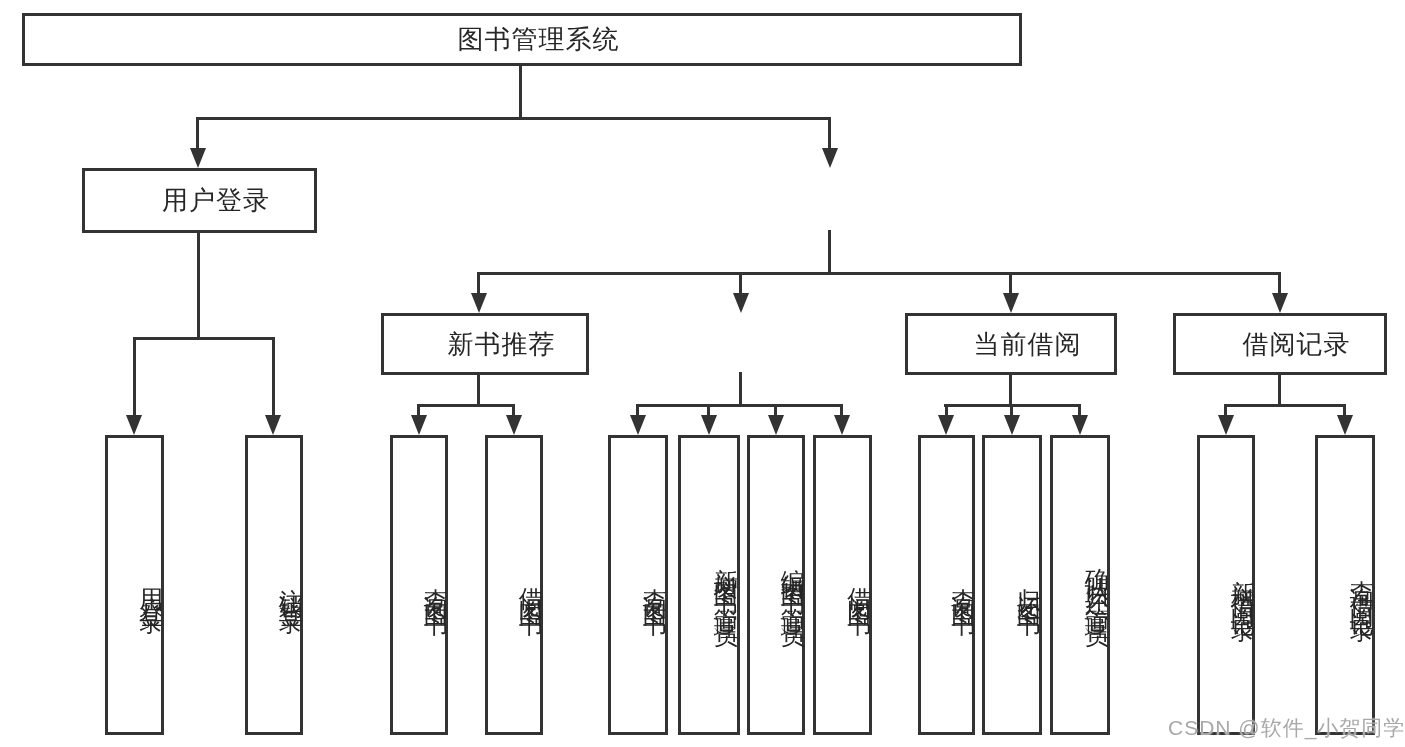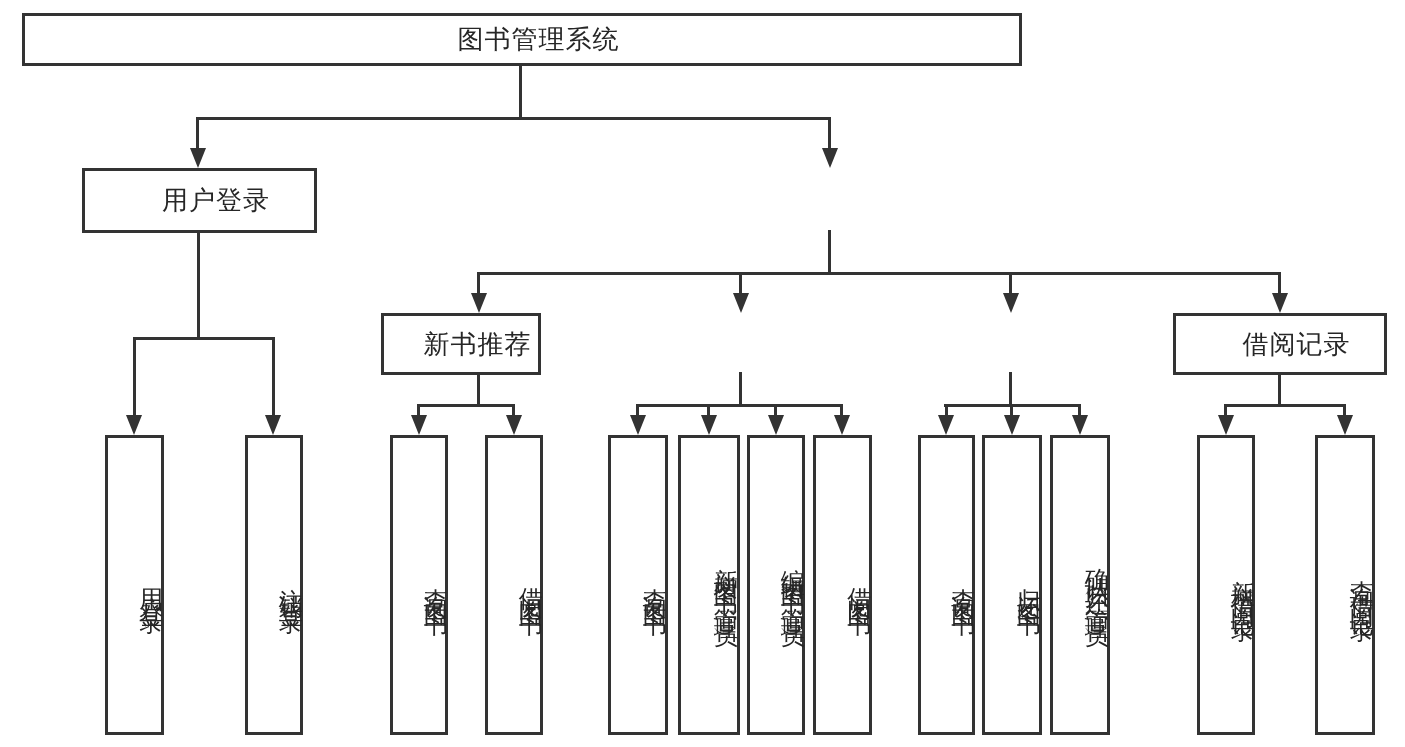--- a/index.html
+++ b/index.html
@@ -121,22 +121,25 @@
   <div class="arrow" style="left:1337px;top:415px"></div>
 
   <div class="node" style="left:22px;top:13px;width:1000px;height:53px">
     <span class="lbl">图书管理系统</span>
   </div>
 
   <div class="node" style="left:82px;top:168px;width:235px;height:65px">
     <span class="lbl">用户登录</span>
   </div>
 
-  <div class="node" style="left:381px;top:313px;width:160px;height:62px">
+  <div class="node" style="left:381px;top:313px;width:208px;height:62px">
     <span class="lbl">新书推荐</span>
+  </div>
+  <div class="node" style="left:905px;top:313px;width:212px;height:62px">
+    <span class="lbl">当前借阅</span>
   </div>
   <div class="node" style="left:1173px;top:313px;width:214px;height:62px">
     <span class="lbl">借阅记录</span>
   </div>
 
   <div class="node leaf" style="left:105px;top:435px;width:59px;height:300px">
     <span class="lbl">用户登录</span>
   </div>
   <div class="node leaf" style="left:245px;top:435px;width:58px;height:300px">
     <span class="lbl">注销登录</span>
@@ -172,14 +175,15 @@
     <span class="lbl">确认归还（管理员）</span>
   </div>
 
   <div class="node leaf" style="left:1197px;top:435px;width:58px;height:300px">
     <span class="lbl">新增借阅记录</span>
   </div>
   <div class="node leaf" style="left:1315px;top:435px;width:60px;height:300px">
     <span class="lbl">查询借阅记录</span>
   </div>
 
+  <div class="watermark">CSDN @软件_小贺同学</div>
 
 </div>
 
 </body></html>

